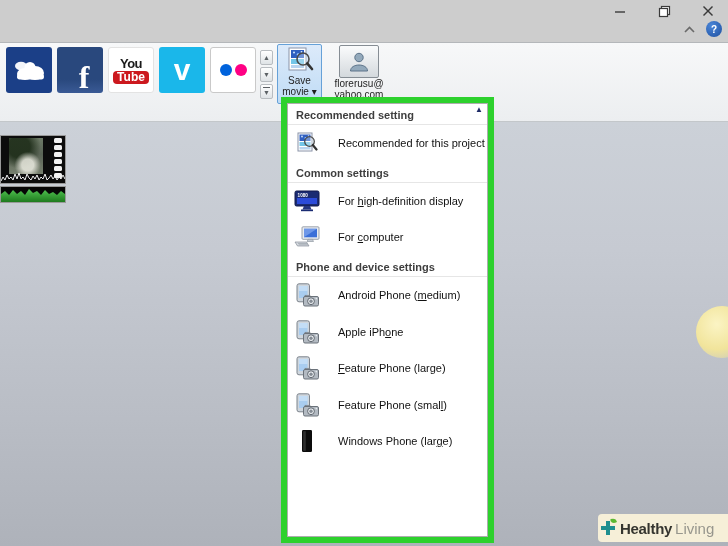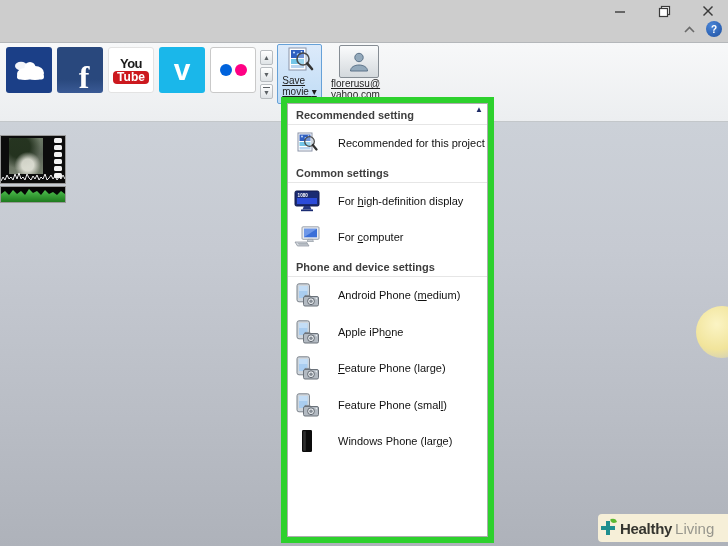--- a/index.html
+++ b/index.html
@@ -38,21 +38,21 @@
   .gallery-scroll { position:absolute; left:260px; top:7px; display:flex; flex-direction:column; gap:2px; }
   .gs-btn { width:13px; height:15px; border:1px solid #b8bcc0; border-radius:2px;
             background:linear-gradient(#ffffff,#dfe3e6); color:#5c6165; font-size:7px;
             display:flex; flex-direction:column; align-items:center; justify-content:center; line-height:7px; }
   .gs-bar { display:block; width:7px; border-top:1px solid #5c6165; margin-bottom:1px; }
 
   .save-movie-btn { position:absolute; left:277px; top:1px; width:45px; height:60px;
             border:1px solid #66a1d8; border-radius:2px;
             background:linear-gradient(#dceafa,#c0dcf5);
             display:flex; flex-direction:column; align-items:center; padding-top:2px; }
-  .btn-label { font-size:10px; color:#1e1e1e; line-height:11px; text-align:left;text-decoration:underline; }
+  .btn-label { font-size:10px; color:#1e1e1e; line-height:11px; text-align:center; }
 
   .account-btn { position:absolute; left:331px; top:2px; width:56px;
             display:flex; flex-direction:column; align-items:center; }
   .person-frame { width:40px; height:33px; border:1px solid #868d94; border-radius:2px;
             background:linear-gradient(#fafbfc,#d4d9dd); display:flex; align-items:center; justify-content:center; }
 
   .group-label { position:absolute; left:0; top:63px; width:320px; text-align:center;
             font-size:11px; color:#454545;margin-top:41px; }
 
   

